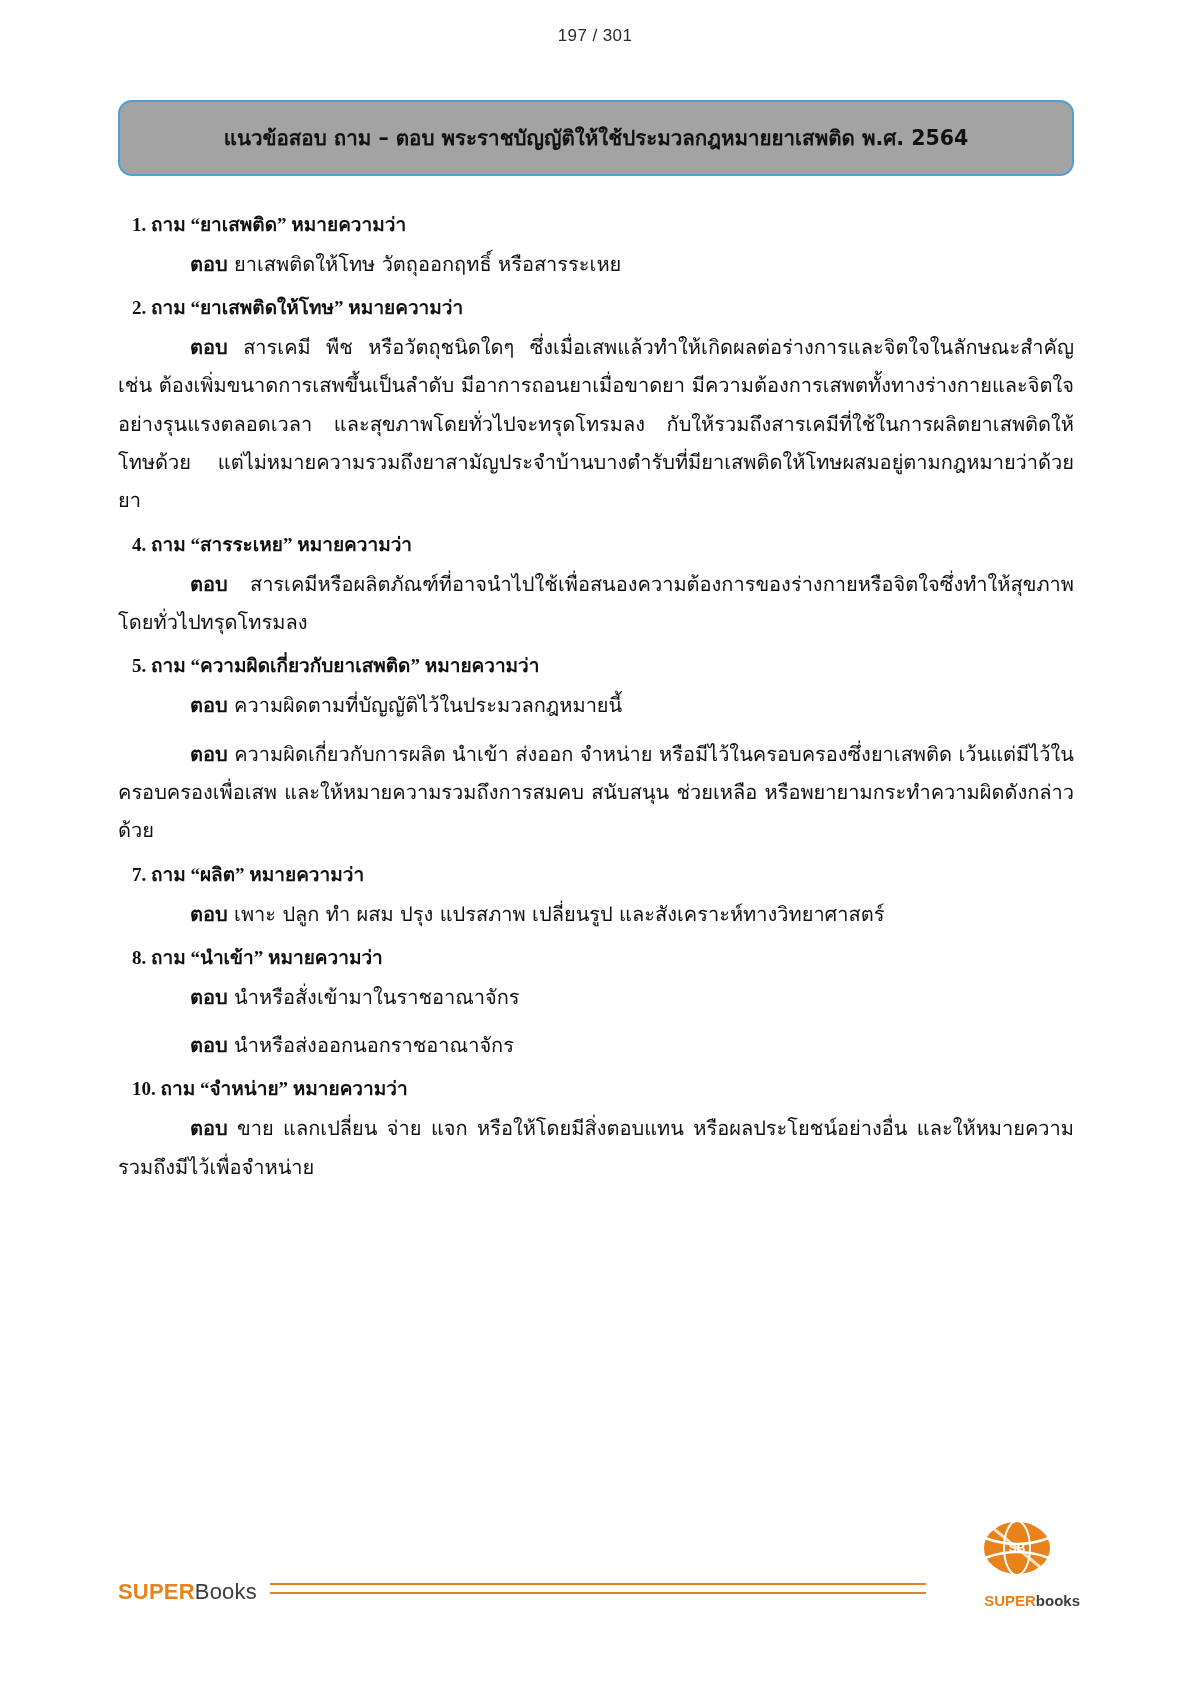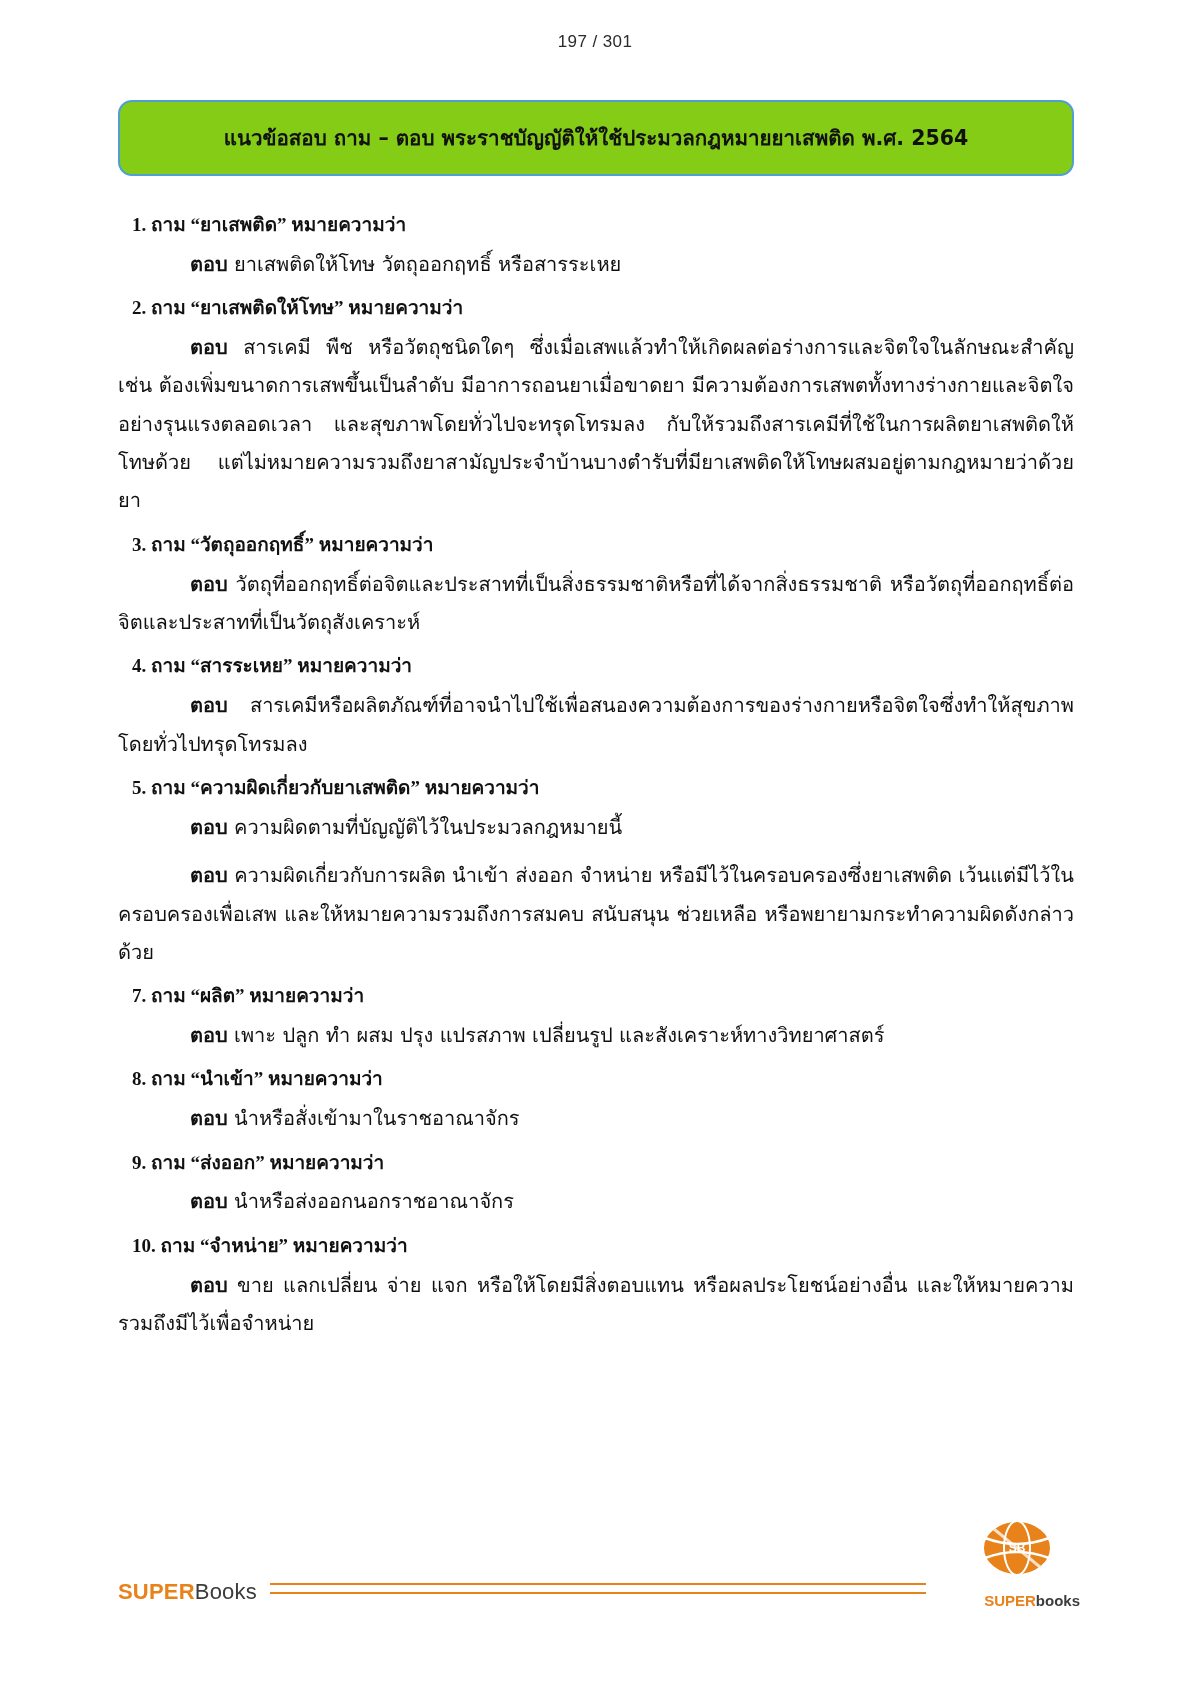--- a/index.html
+++ b/index.html
@@ -18,21 +18,21 @@
     height: 1683px;
     margin: 0 auto;
     background: #ffffff;
     overflow: hidden;
     box-sizing: border-box;
   }
 
   
   .page-indicator {
     position: absolute;
-    top: 32px;
+    top: 26px;
     left: 0;
     width: 1190px;
     text-align: center;
     font-family: "Liberation Sans", sans-serif;
     font-size: 17px;
     color: #2b2b2b;
     letter-spacing: 0.4px;
   }
 
   
@@ -46,21 +46,21 @@
   
   .title-box {
     border: 2px solid #4f9fd4;
     border-radius: 14px;
     height: 76px;
     display: flex;
     align-items: center;
     justify-content: center;
     padding: 0 16px;
     box-sizing: border-box;
-    background: #84cc16;
+    background: #a3a3a3;
   }
   .title-text {
     font-family: "DejaVu Sans", sans-serif;
     font-size: 20.5px;
     font-weight: bold;
     color: #111111;
     text-align: center;
     line-height: 1.3;
     white-space: nowrap;
   }
@@ -175,24 +175,20 @@
       <div class="qa-item">
         <p class="question">1. ถาม “ยาเสพติด” หมายความว่า</p>
         <p class="answer"><span class="lbl">ตอบ</span> <span>ยาเสพติดให้โทษ วัตถุออกฤทธิ์ หรือสารระเหย</span></p>
       </div>
 
       <div class="qa-item">
         <p class="question">2. ถาม “ยาเสพติดให้โทษ” หมายความว่า</p>
         <p class="answer"><span class="lbl">ตอบ</span> <span>สารเคมี พืช หรือวัตถุชนิดใดๆ ซึ่งเมื่อเสพแล้วทำให้เกิดผลต่อร่างการและจิตใจในลักษณะสำคัญ เช่น ต้องเพิ่มขนาดการเสพขึ้นเป็นลำดับ มีอาการถอนยาเมื่อขาดยา มีความต้องการเสพตทั้งทางร่างกายและจิตใจอย่างรุนแรงตลอดเวลา และสุขภาพโดยทั่วไปจะทรุดโทรมลง กับให้รวมถึงสารเคมีที่ใช้ในการผลิตยาเสพติดให้โทษด้วย แต่ไม่หมายความรวมถึงยาสามัญประจำบ้านบางตำรับที่มียาเสพติดให้โทษผสมอยู่ตามกฎหมายว่าด้วยยา</span></p>
       </div>
 
-      <div class="qa-item">
-        <p class="question">3. ถาม “วัตถุออกฤทธิ์” หมายความว่า</p>
-        <p class="answer"><span class="lbl">ตอบ</span> <span>วัตถุที่ออกฤทธิ์ต่อจิตและประสาทที่เป็นสิ่งธรรมชาติหรือที่ได้จากสิ่งธรรมชาติ หรือวัตถุที่ออกฤทธิ์ต่อจิตและประสาทที่เป็นวัตถุสังเคราะห์</span></p>
-      </div>
 
       <div class="qa-item">
         <p class="question">4. ถาม “สารระเหย” หมายความว่า</p>
         <p class="answer"><span class="lbl">ตอบ</span> <span>สารเคมีหรือผลิตภัณฑ์ที่อาจนำไปใช้เพื่อสนองความต้องการของร่างกายหรือจิตใจซึ่งทำให้สุขภาพโดยทั่วไปทรุดโทรมลง</span></p>
       </div>
 
       <div class="qa-item">
         <p class="question">5. ถาม “ความผิดเกี่ยวกับยาเสพติด” หมายความว่า</p>
         <p class="answer"><span class="lbl">ตอบ</span> <span>ความผิดตามที่บัญญัติไว้ในประมวลกฎหมายนี้</span></p>
       </div>
@@ -205,21 +201,20 @@
         <p class="question">7. ถาม “ผลิต” หมายความว่า</p>
         <p class="answer"><span class="lbl">ตอบ</span> <span>เพาะ ปลูก ทำ ผสม ปรุง แปรสภาพ เปลี่ยนรูป และสังเคราะห์ทางวิทยาศาสตร์</span></p>
       </div>
 
       <div class="qa-item">
         <p class="question">8. ถาม “นำเข้า” หมายความว่า</p>
         <p class="answer"><span class="lbl">ตอบ</span> <span>นำหรือสั่งเข้ามาในราชอาณาจักร</span></p>
       </div>
 
       <div class="qa-item">
-        <p class="question">9. ถาม “ส่งออก” หมายความว่า</p>
         <p class="answer"><span class="lbl">ตอบ</span> <span>นำหรือส่งออกนอกราชอาณาจักร</span></p>
       </div>
 
       <div class="qa-item">
         <p class="question">10. ถาม “จำหน่าย” หมายความว่า</p>
         <p class="answer"><span class="lbl">ตอบ</span> <span>ขาย แลกเปลี่ยน จ่าย แจก หรือให้โดยมีสิ่งตอบแทน หรือผลประโยชน์อย่างอื่น และให้หมายความรวมถึงมีไว้เพื่อจำหน่าย</span></p>
       </div>
 
     </div>
   </div>

